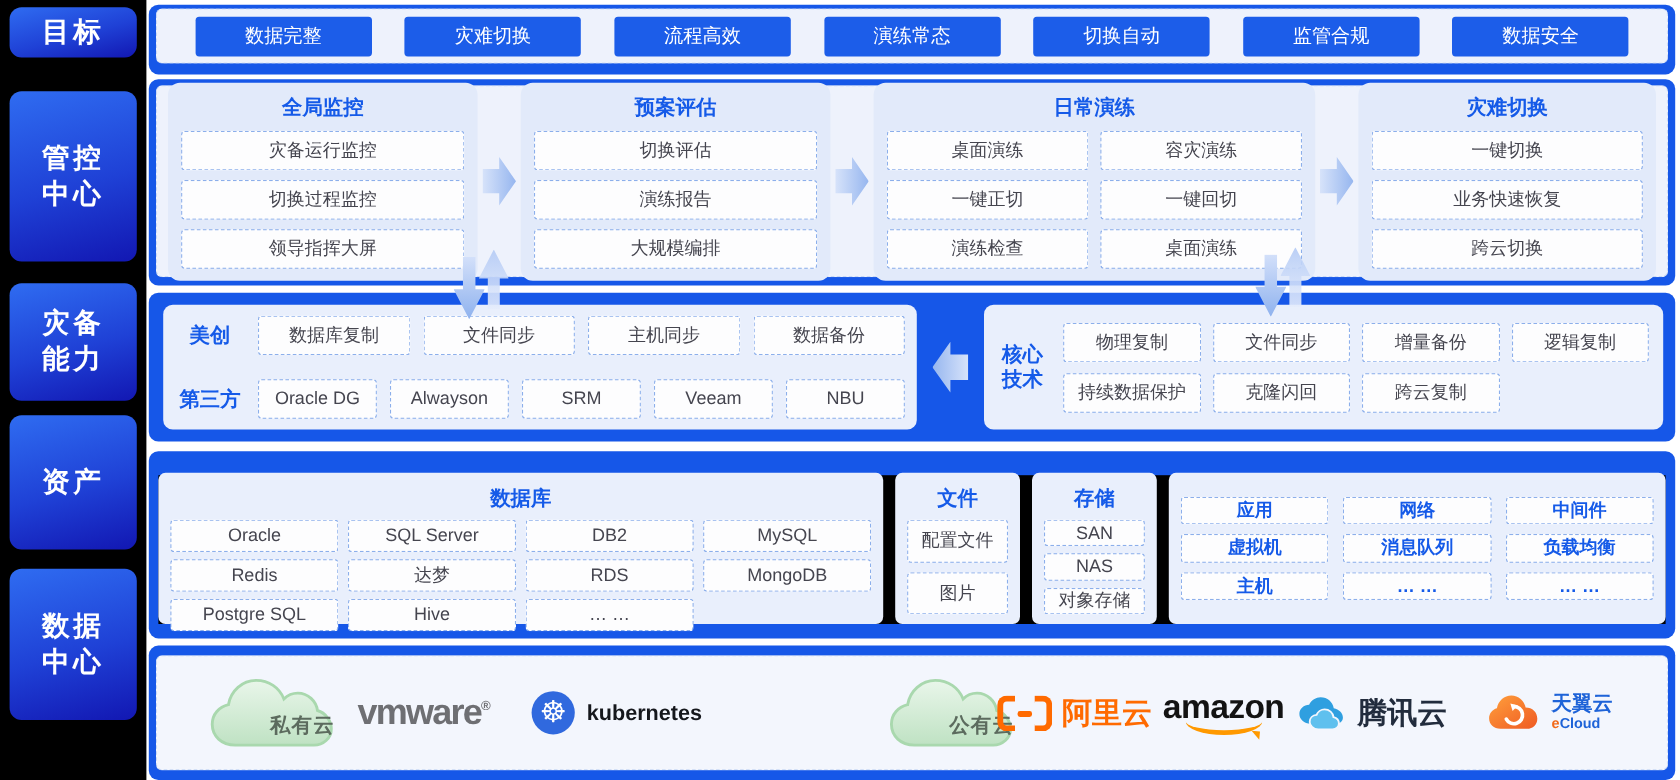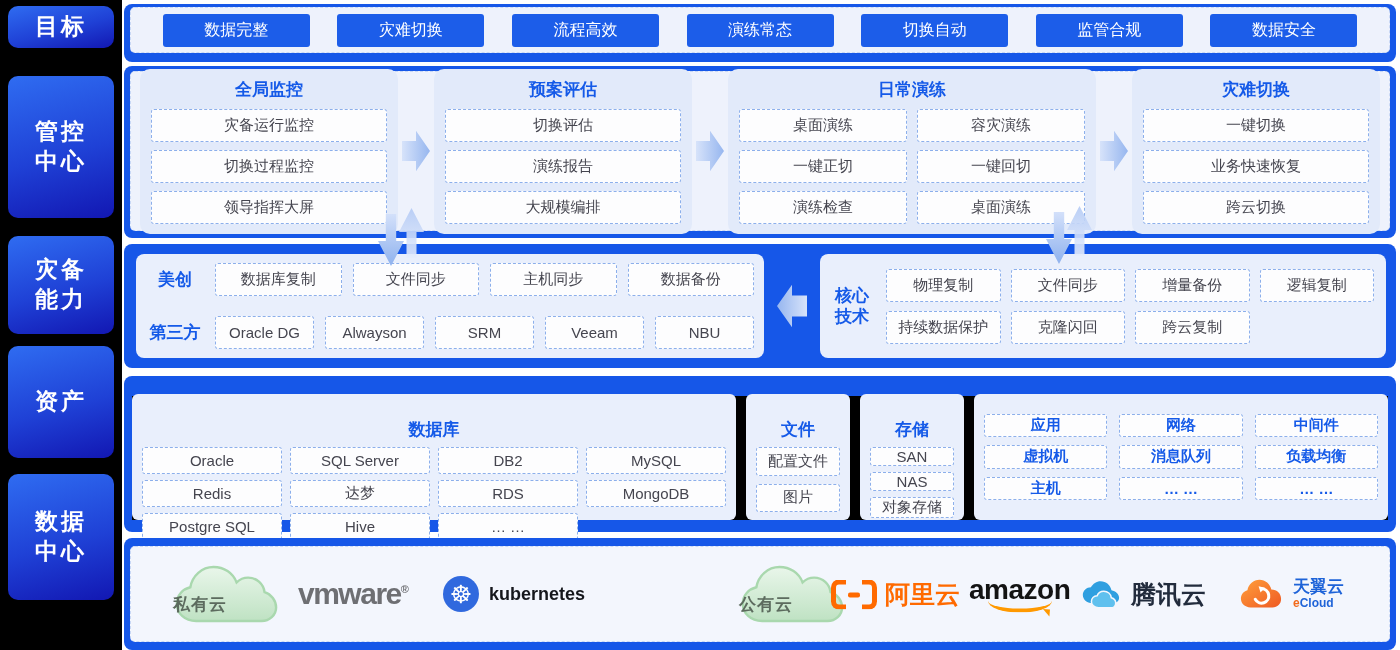--- a/index.html
+++ b/index.html
@@ -77,42 +77,42 @@
   }
   .dr-right { flex:1; background:#e9effc; border-radius:8px; padding:9px 12px; display:flex; align-items:center; gap:14px; }
   .dr-right .dr-label { min-width:40px; line-height:1.25; }
   .dr-right .wrap2 { display:block; width:2.1em; margin:12px auto; }
   .dr-grid { flex:1; display:grid; grid-template-columns:repeat(4,1fr); gap:9px 10px; }
 
   
   .assets-black { position:absolute; left:8px; right:8px; top:20px; bottom:12px; background:#000; }
   .assets-row { position:absolute; left:8px; right:8px; top:18px; bottom:12px; display:flex; gap:10px; }
   .as-panel { background:#e9effc; border-radius:6px; padding:5px 10px 8px; display:flex; flex-direction:column; }
-  .as-title { color:#155ae8; font-weight:bold; font-size:17px; text-align:center; margin:19px 0 6px; flex:none; }
+  .as-title { color:#155ae8; font-weight:bold; font-size:17px; text-align:center; margin:5px 0 6px; flex:none; }
   .as-db { width:604px; }
   .as-grid4 { display:grid; grid-template-columns:repeat(4,1fr); gap:6px 8px; flex:1; }
   .as-grid4 .chip { height:auto; min-height:27px; }
   .as-file { width:104px; }
   .as-file .file-col { display:flex; flex-direction:column; gap:8px; flex:1; }
   .as-file .chip { flex:1; height:auto; }
   .as-sto { width:104px; }
   .as-sto .sto-col { display:flex; flex-direction:column; gap:6px; flex:1; }
   .as-sto .chip { flex:1; height:auto; }
   .as-misc { flex:1; padding:20px 10px; }
   .as-grid3 { display:grid; grid-template-columns:repeat(3,1fr); gap:8px 12px; flex:1; }
   .as-grid3 .chip { height:auto; font-weight:bold; color:#155ae8; }
 
   
   .b5 .band-inner { left:6px; right:6px; top:8px; bottom:8px; background:#f3f6fd; }
   .dc-area { position:relative; width:100%; height:100%; }
   .logo { position:absolute; top:50%; transform:translateY(-50%); display:flex; align-items:center; gap:10px; }
   .cloud-wrap { position:relative; width:106px; height:62px; }
   .cloud-wrap svg { display:block; }
   .cloud-label {
-    position:absolute; left:0; right:0; bottom:9px; text-align:left;
+    position:absolute; left:0; right:0; bottom:9px; text-align:right;
     color:#5c6b5e; font-weight:bold; font-size:17px; letter-spacing:1px;
   }
   .vmw { font-weight:bold; font-size:30px; color:#6e6f73; letter-spacing:-1.5px; }
   .vmw sup { font-size:11px; letter-spacing:0; }
   .k8s-badge {
     width:36px; height:36px; border-radius:50%; background:#3069de; color:#fff;
     display:flex; align-items:center; justify-content:center; font-size:25px; flex:none;
   }
   .k8s-text { font-weight:bold; font-size:18px; color:#15171c; }
   .ali { color:#ff6a00; gap:8px; }

